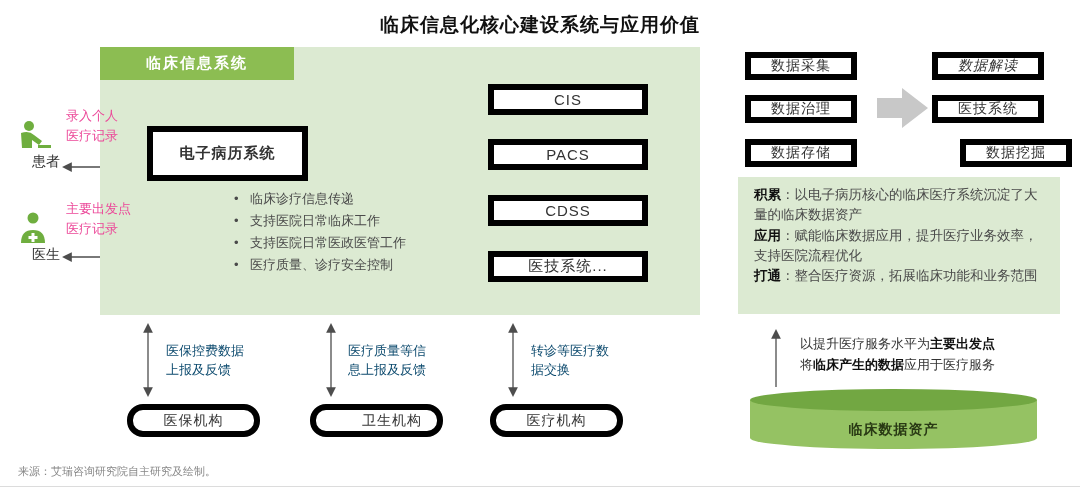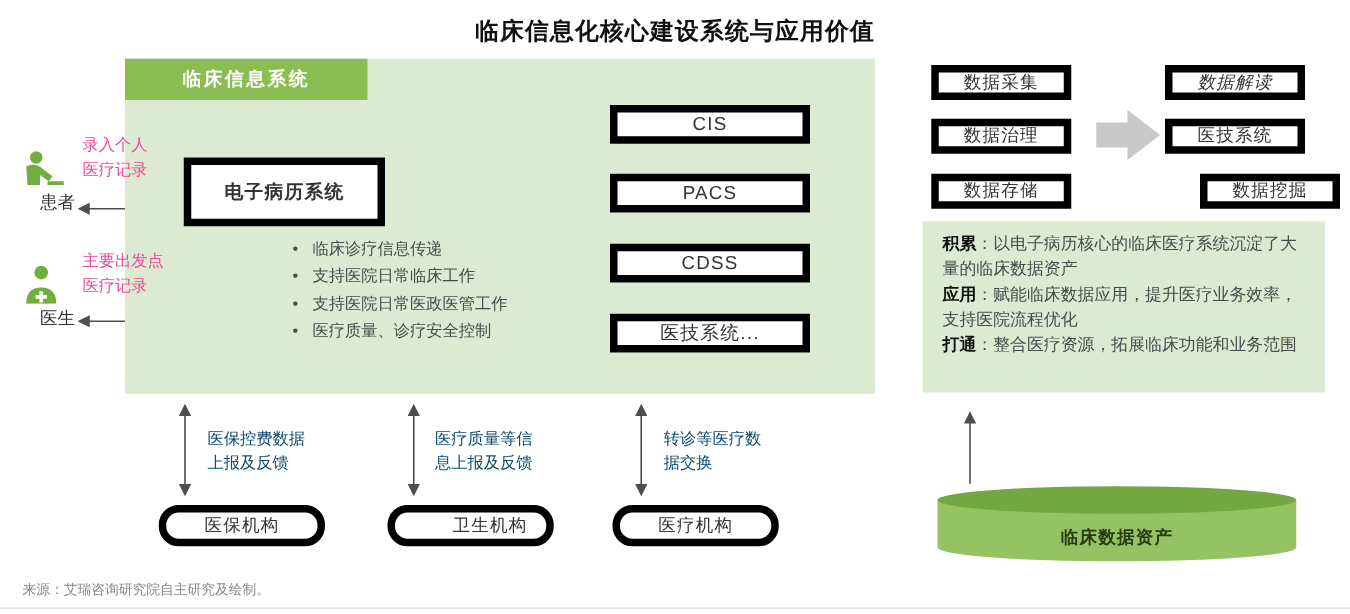--- a/index.html
+++ b/index.html
@@ -147,20 +147,24 @@
   <div class="box data-box" style="left:932px; top:52px;font-style:italic;">数据解读</div>
   <div class="box data-box" style="left:932px; top:95px;">医技系统</div>
   <div class="box data-box" style="left:960px; top:139px;">数据挖掘</div>
 
   <div class="value-block">
     <p><b>积累</b><span>：以电子病历核心的临床医疗系统沉淀了大量的临床数据资产</span></p>
     <p><b>应用</b><span>：赋能临床数据应用，提升医疗业务效率，支持医院流程优化</span></p>
     <p><b>打通</b><span>：整合医疗资源，拓展临床功能和业务范围</span></p>
   </div>
 
+  <div class="note">
+    <div><span>以提升医疗服务水平为</span><b>主要出发点</b></div>
+    <div><span>将</span><b>临床产生的数据</b><span>应用于医疗服务</span></div>
+  </div>
 
   <svg class="cyl-svg" width="291" height="64">
     <ellipse class="cyl-body" cx="145.5" cy="50" rx="143.5" ry="11"></ellipse>
     <rect class="cyl-body" x="2" y="12" width="287" height="38"></rect>
     <ellipse class="cyl-top" cx="145.5" cy="12" rx="143.5" ry="11"></ellipse>
   </svg>
   <div class="cyl-label">临床数据资产</div>
 
   <div class="source">来源：艾瑞咨询研究院自主研究及绘制。</div>
   <div class="footer-line"></div>

